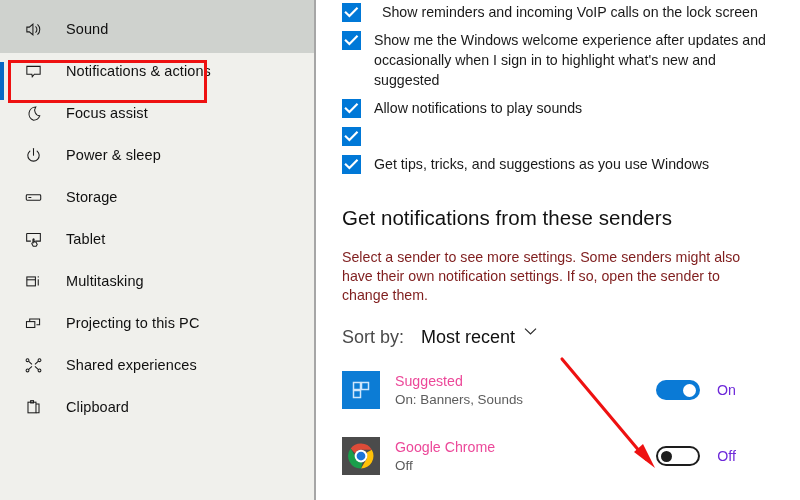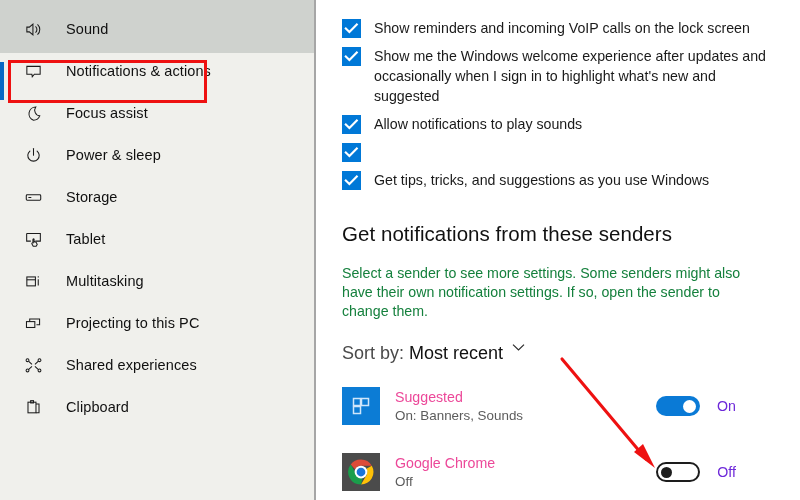--- a/index.html
+++ b/index.html
@@ -98,21 +98,21 @@
     padding-left: 28px;
     padding-top: 0px;
     overflow: hidden;
   }
 
   .check-row {
     display: flex;
     align-items: flex-start;
     margin-bottom: 8px;
   }
-  .check-row:first-child { margin-top: 18px; }
+  .check-row:first-child { margin-top: 2px; gap: 8px; }
   .cb {
     flex: 0 0 19px;
     width: 19px; height: 19px;
     background: #0078d7;
     position: relative;
     margin-top: 1px;
   }
   .cb svg { position: absolute; left: 2px; top: 3px; }
   .check-label {
     margin-left: 13px;
@@ -125,34 +125,34 @@
   #senders-heading {
     font-size: 20.5px;
     color: #111111;
     margin-top: 32px;
     font-weight: normal;
     letter-spacing: 0.05px;
   }
   #senders-desc {
     font-size: 14.2px;
     line-height: 19px;
-    color: #15803d;
+    color: #7f1d1d;
     margin-top: 18px;
     max-width: 418px;
   }
 
   #sort-row {
     margin-top: 22px;
     display: flex;
     align-items: flex-start;
     font-size: 18px;
     color: #1a1a1a;
   }
   #sort-label { color: #4a4a4a; }
-  #sort-value { margin-left: 5px; color: #111; }
+  #sort-value { margin-left: 17px; color: #111; }
   #sort-chevron { margin-left: 9px; display: flex; align-items: center; color: #333; }
 
   .sender-row {
     display: flex;
     align-items: center;
     margin-top: 18px;
     height: 48px;
   }
   .sender-tile {
     flex: 0 0 38px;

